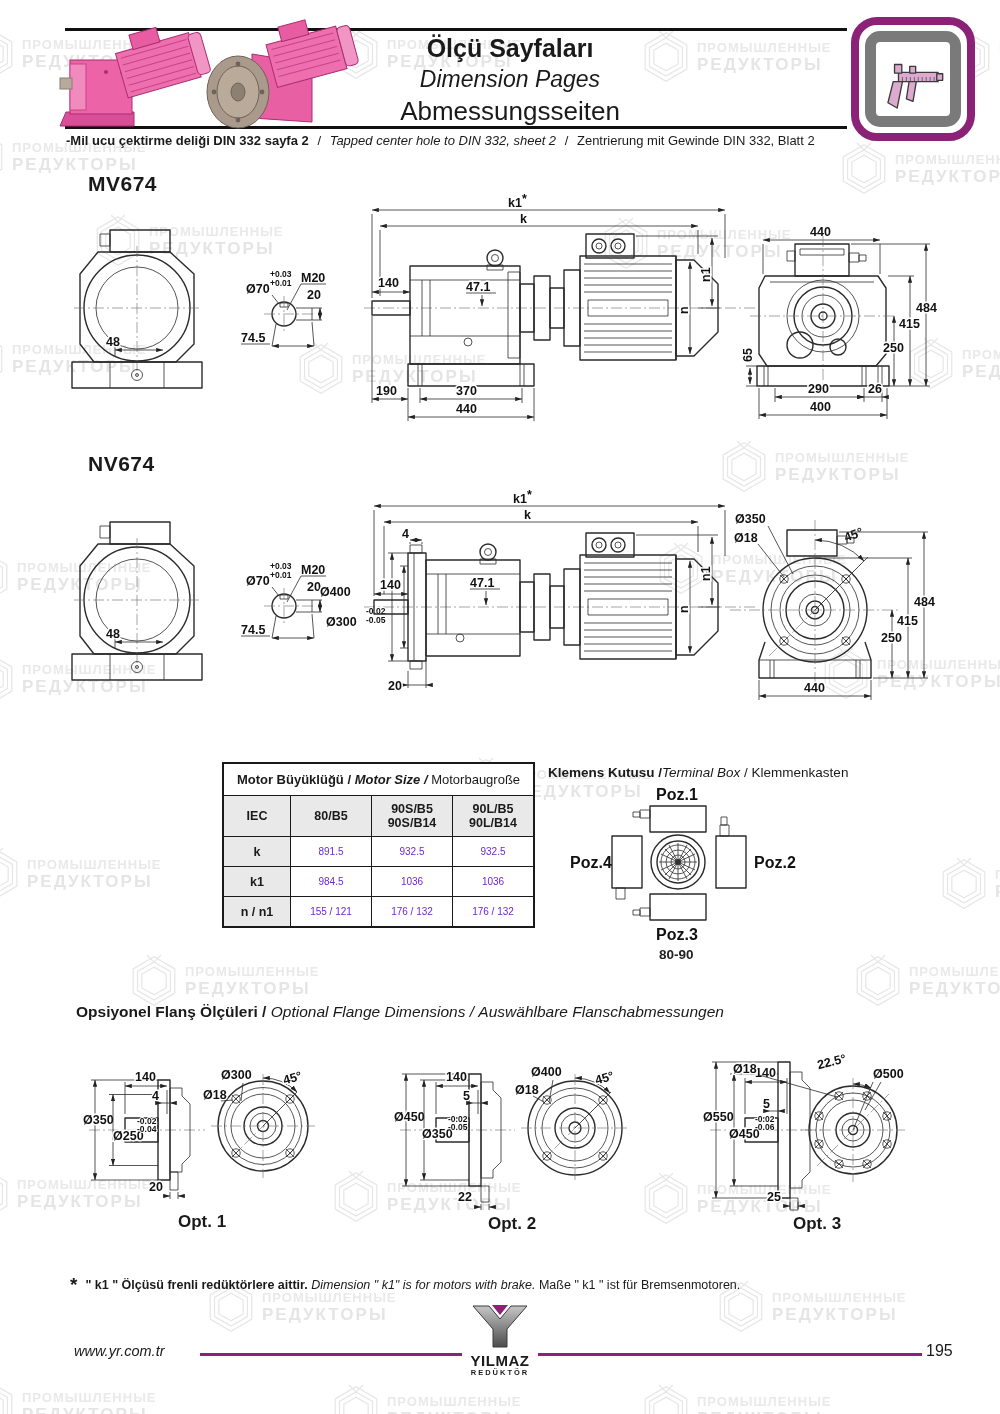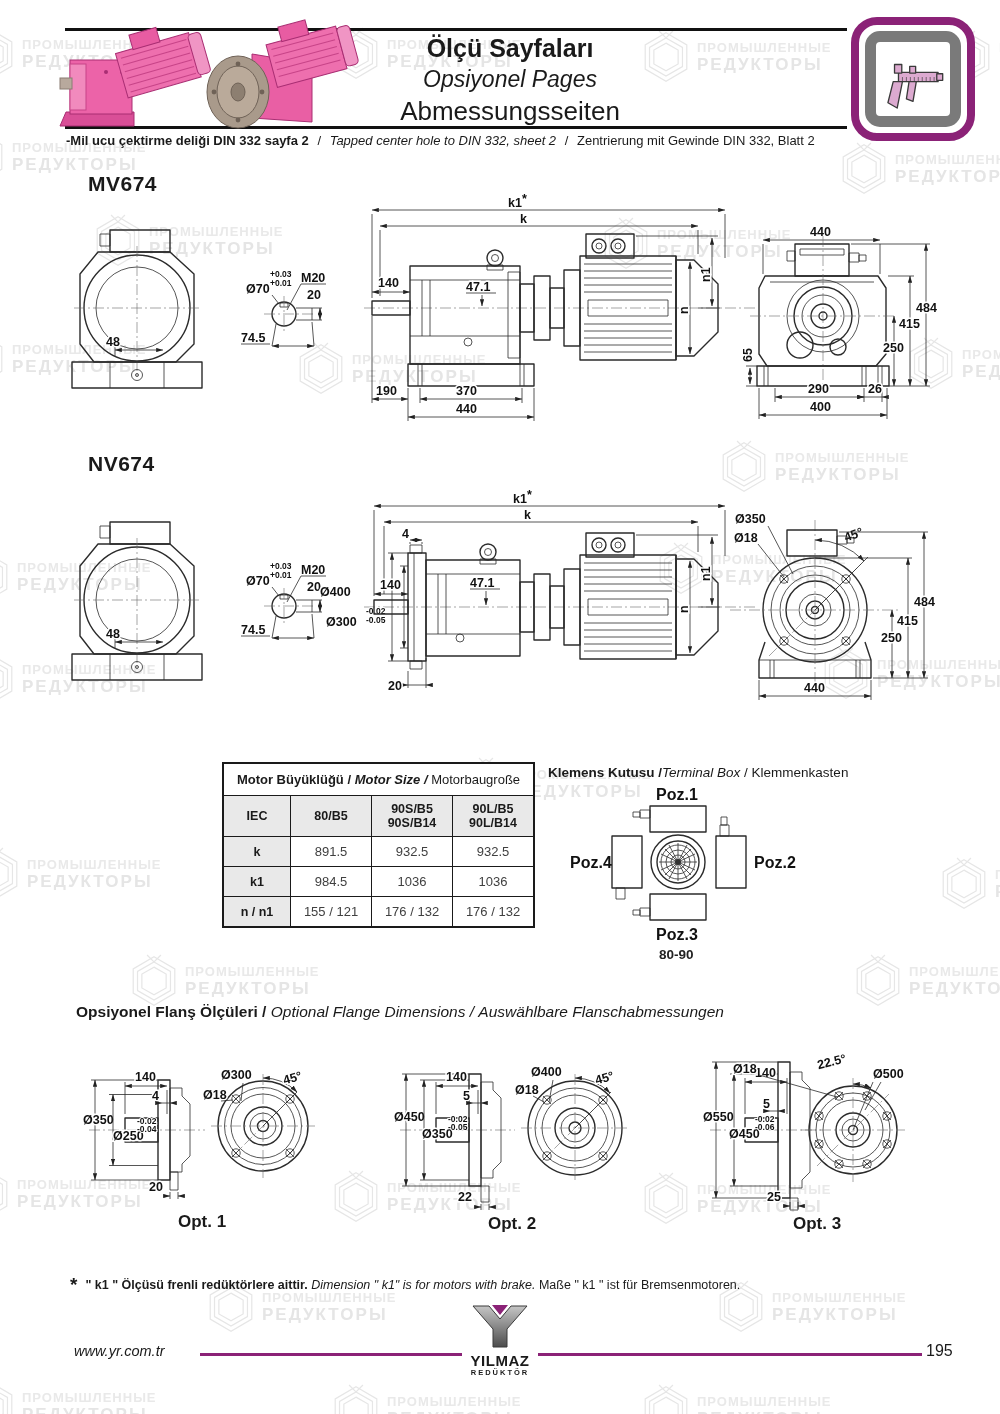--- a/index.html
+++ b/index.html
@@ -39,21 +39,21 @@
   text.dts{font-size:8.5px;stroke-width:2px;}
   
   .dim-table{position:absolute;left:222px;top:762px;border-collapse:collapse;z-index:3;background:#fff;}
   .dim-table th,.dim-table td{border:1.6px solid #1a1a1a;text-align:center;padding:2px 4px;}
   .dim-table{border:2.5px solid #1a1a1a;padding-left:28px;}
   .t-title{font-size:13px;height:27px;background:#fff;}
   .t-title .it{font-style:italic;font-weight:bold;}
   .t-title .de{font-weight:normal;}
   .hdr{background:#e9e9e9;font-size:12.5px;font-weight:bold;height:36px;white-space:pre-line;}
   .lblc{background:#e9e9e9;font-size:12.5px;font-weight:bold;width:58px;height:25px;}
-  .valc{font-size:13px;color:#404040;width:72px;margin-left:24px;}
+  .valc{font-size:10px;color:#6d28d9;width:72px;margin-left:24px;}
   
   .term-title{position:absolute;left:548px;top:765px;font-size:13.5px;z-index:3;white-space:nowrap;}
   .term-title .b{font-weight:bold;}
   .term-title .i{font-style:italic;}
   text.poz{font-family:"Liberation Sans",sans-serif;font-size:16px;font-weight:bold;fill:#111;}
   text.rng{font-family:"Liberation Sans",sans-serif;font-size:13.5px;font-weight:bold;fill:#222;}
   
   .flange-h{position:absolute;left:0;top:1003px;width:800px;text-align:center;font-size:15.5px;z-index:3;}
   .flange-h .b{font-weight:bold;}
   .flange-h .i{font-style:italic;}
@@ -394,21 +394,21 @@
     <line x1="216" y1="38" x2="280" y2="38" stroke="#c74488"></line>
       <line x1="216" y1="45" x2="280" y2="45" stroke="#c74488"></line>
     <line x1="216" y1="52" x2="280" y2="52" stroke="#c74488"></line>
     <rect x="284" y="20" width="13" height="40" rx="4" fill="#f095c4" stroke="#a92e73"></rect>
     <rect x="228" y="4" width="28" height="15" fill="#e85ca2" stroke="#a92e73"></rect>
   </g>
 </svg>
 
 <div class="title-block">
   <div class="title-tr">Ölçü Sayfaları</div>
-  <div class="title-en">Opsiyonel Pages</div>
+  <div class="title-en">Dimension Pages</div>
   <div class="title-de">Abmessungsseiten</div>
 </div>
 
 <div class="cal-outer">
   <div class="cal-mid">
     <svg width="66" height="66" viewBox="0 0 100 100">
       <g fill="#dcaad0" stroke="#3a3a3a" stroke-width="2" stroke-linejoin="round">
         <rect x="28" y="40" width="60" height="14"></rect>
         <rect x="86" y="42" width="9" height="10"></rect>
         <polygon points="20,54 34,54 26,94 12,86"></polygon>

